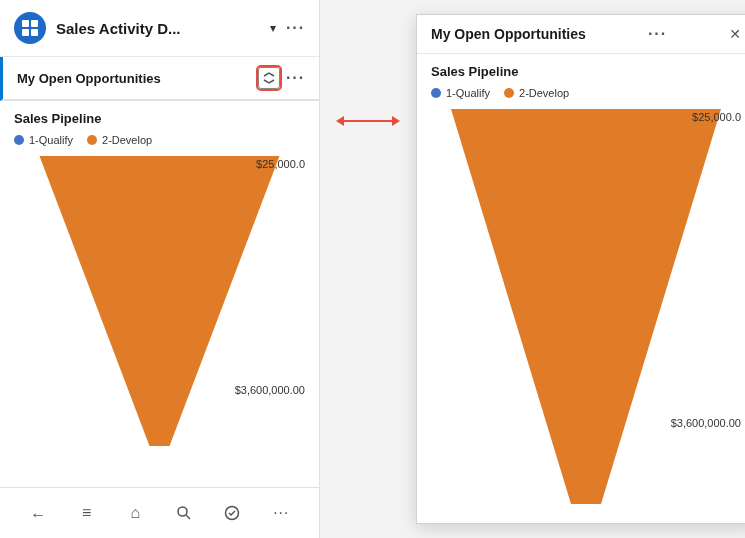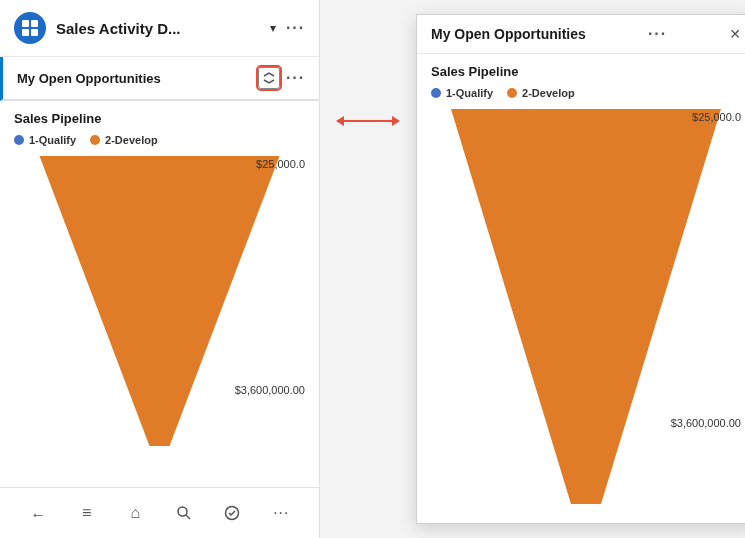--- a/index.html
+++ b/index.html
@@ -137,21 +137,20 @@
       gap: 14px;
       margin-bottom: 10px;
     }
 
     .legend-item {
       display: flex;
       align-items: center;
       gap: 5px;
       font-size: 11px;
       color: #333;
-      font-weight: bold;
     }
 
     .legend-dot {
       width: 10px;
       height: 10px;
       border-radius: 50%;
       flex-shrink: 0;
     }
 
     .legend-dot.blue { background: #4472c4; }

